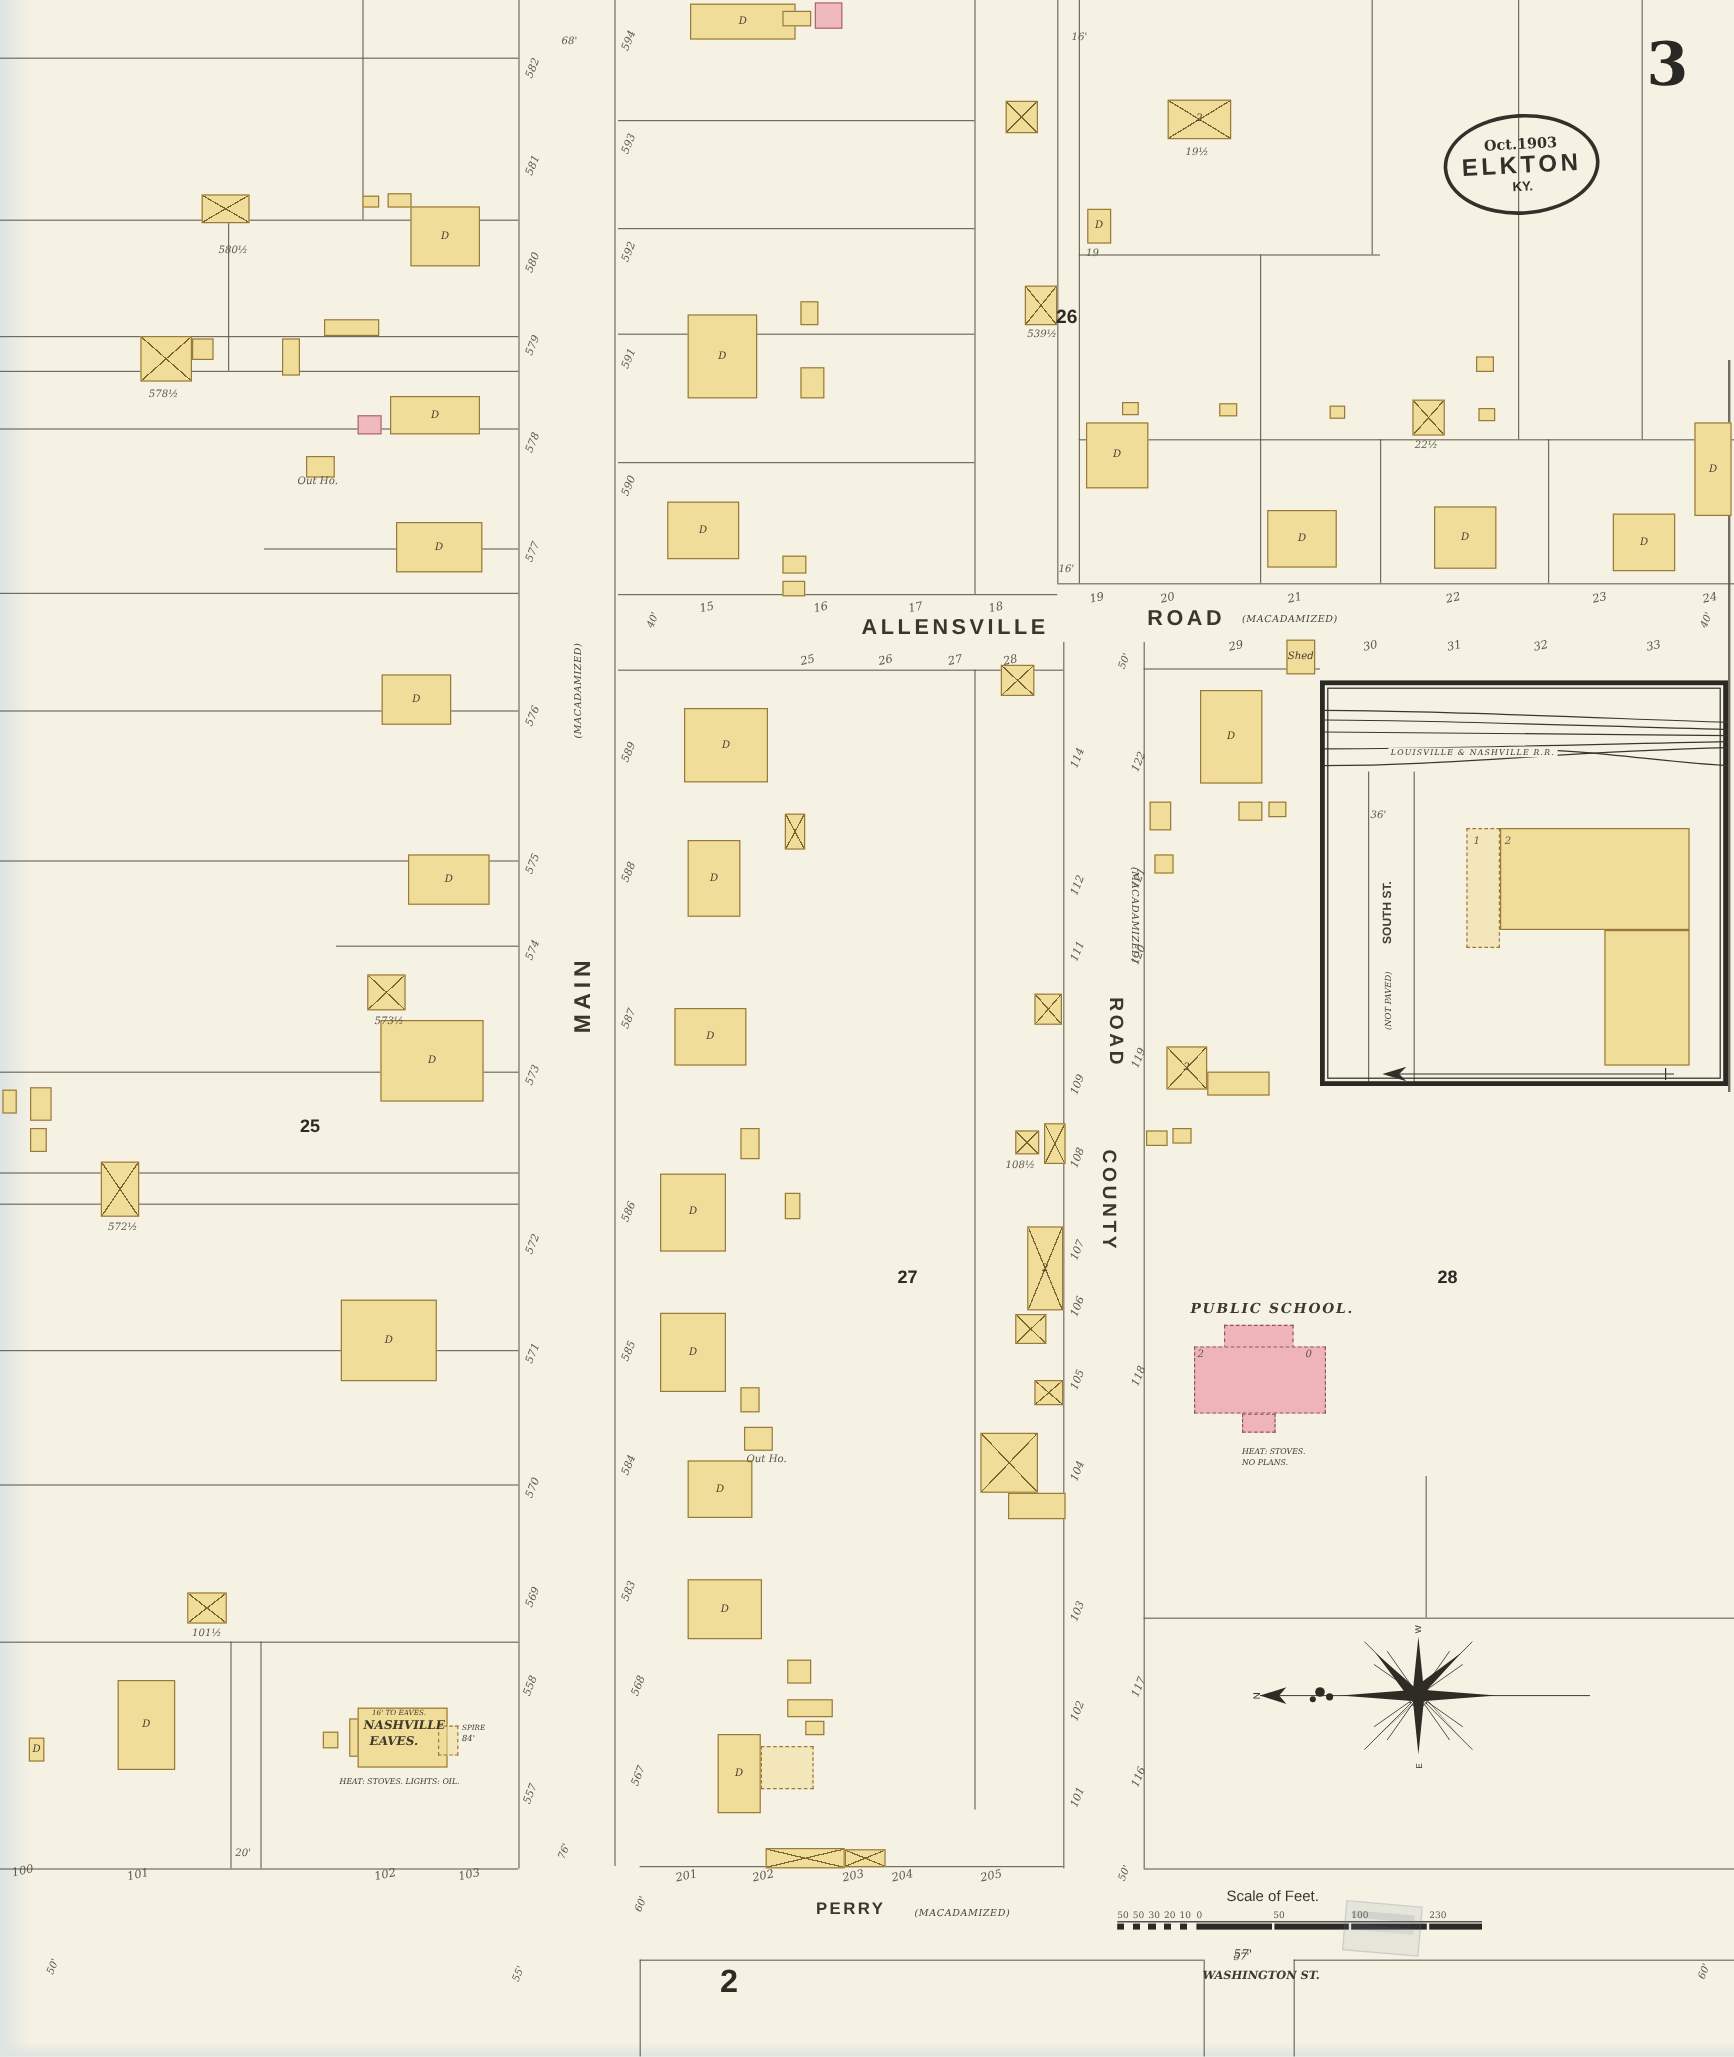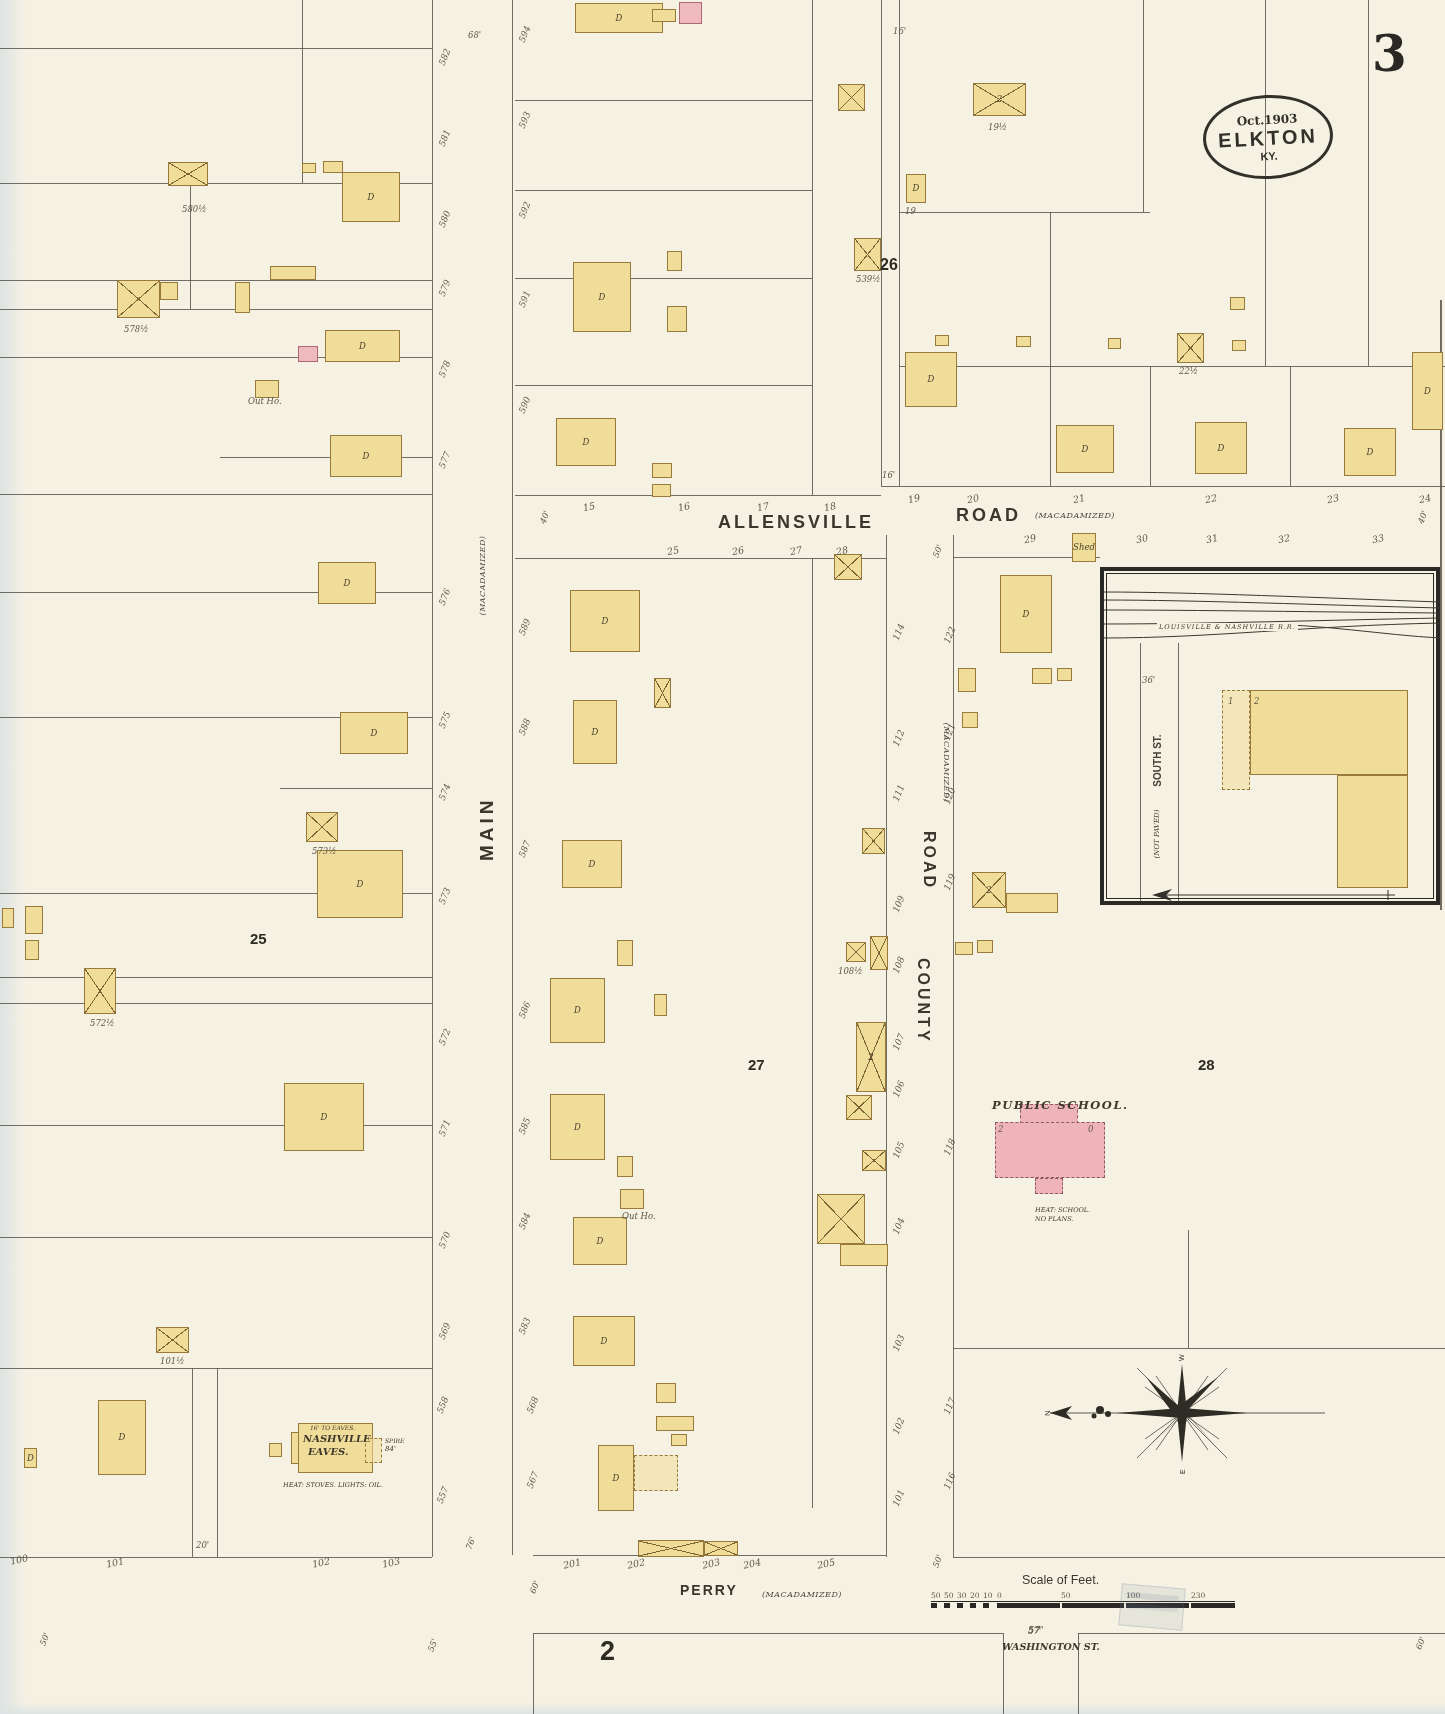--- a/index.html
+++ b/index.html
@@ -303,22 +303,22 @@
   <div class="t sname vertcw" style="left:882px;top:990px;width:82px;text-align:center;font-size:16px;letter-spacing:3px;">COUNTY</div>
   <div class="t sname vertcw" style="left:901px;top:850px;width:56px;text-align:center;font-size:16px;letter-spacing:3px;">ROAD</div>
   <div class="t pav vertcw" style="left:903px;top:758px;width:86px;text-align:center;">(MACADAMIZED)</div>
 
   <div class="t sname" style="left:680px;top:1582px;font-size:14px;letter-spacing:2px;">PERRY</div>
   <div class="t pav" style="left:762px;top:1590px;">(MACADAMIZED)</div>
 
   <div class="t tiny" style="left:1028px;top:1624px;font-size:10px;">57'</div>
   <div class="t tiny" style="left:1002px;top:1641px;font-size:9.5px;font-weight:bold;">WASHINGTON ST.</div>
 
-  <div class="t tiny" style="left:992px;top:1083px;font-size:11.5px;letter-spacing:1.5px;font-weight:bold;margin-top:15px;">PUBLIC SCHOOL.</div>
-  <div class="t tiny" style="left:1035px;top:1206px;font-size:6.5px;">HEAT: SCHOOL.</div>
+  <div class="t tiny" style="left:992px;top:1083px;font-size:11.5px;letter-spacing:1.5px;font-weight:bold;">PUBLIC SCHOOL.</div>
+  <div class="t tiny" style="left:1035px;top:1206px;font-size:6.5px;">HEAT: STOVES.</div>
   <div class="t tiny" style="left:1035px;top:1215px;font-size:6.5px;">NO PLANS.</div>
 
   <div class="t tiny" style="left:310px;top:1424px;font-size:6px;">16' TO EAVES.</div>
   <div class="t tiny" style="left:303px;top:1433px;font-size:10px;font-weight:bold;">NASHVILLE</div>
   <div class="t tiny" style="left:308px;top:1446px;font-size:10px;font-weight:bold;">EAVES.</div>
   <div class="t tiny" style="left:385px;top:1437px;font-size:6px;">SPIRE</div>
   <div class="t tiny" style="left:385px;top:1445px;font-size:7px;">84'</div>
   <div class="t tiny" style="left:283px;top:1481px;font-size:6.5px;">HEAT: STOVES. LIGHTS: OIL.</div>
 
   <div class="oval" style="left:1203px;top:95px;width:124px;height:78px;">

